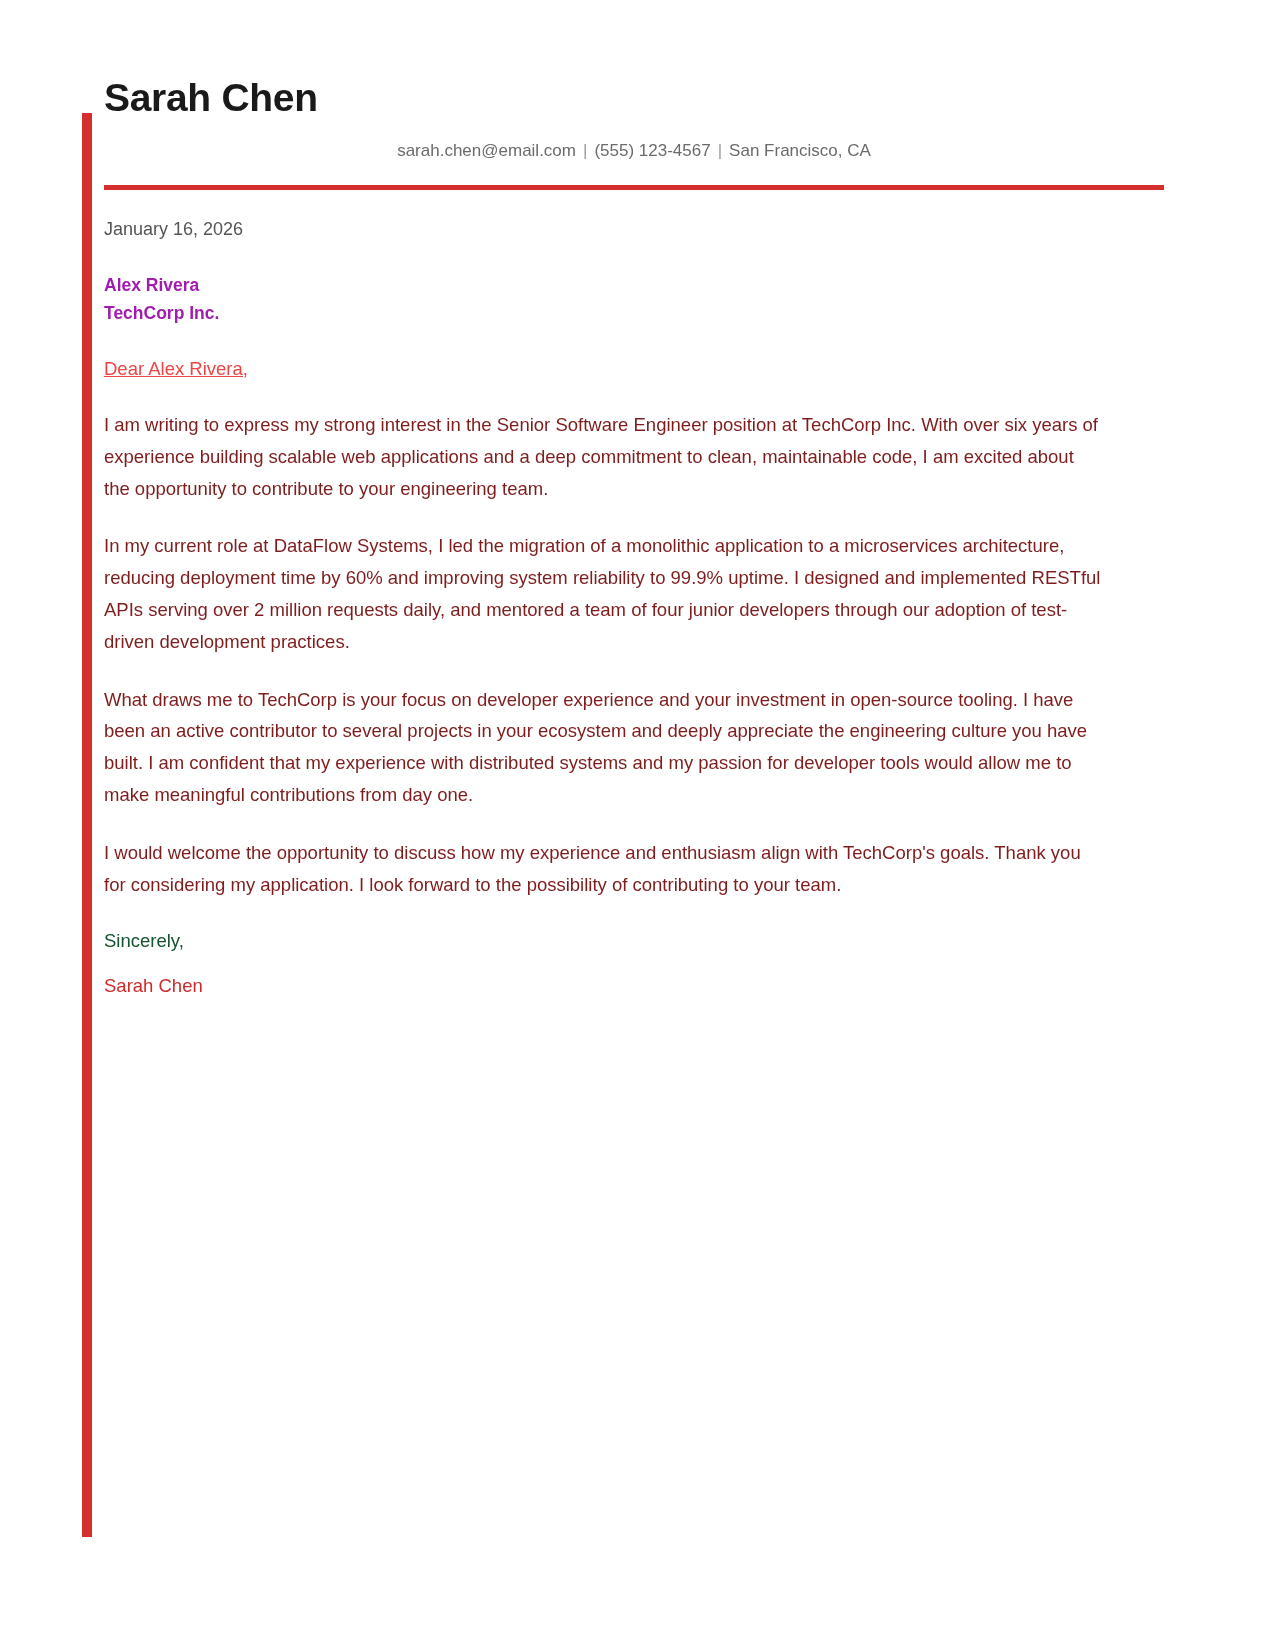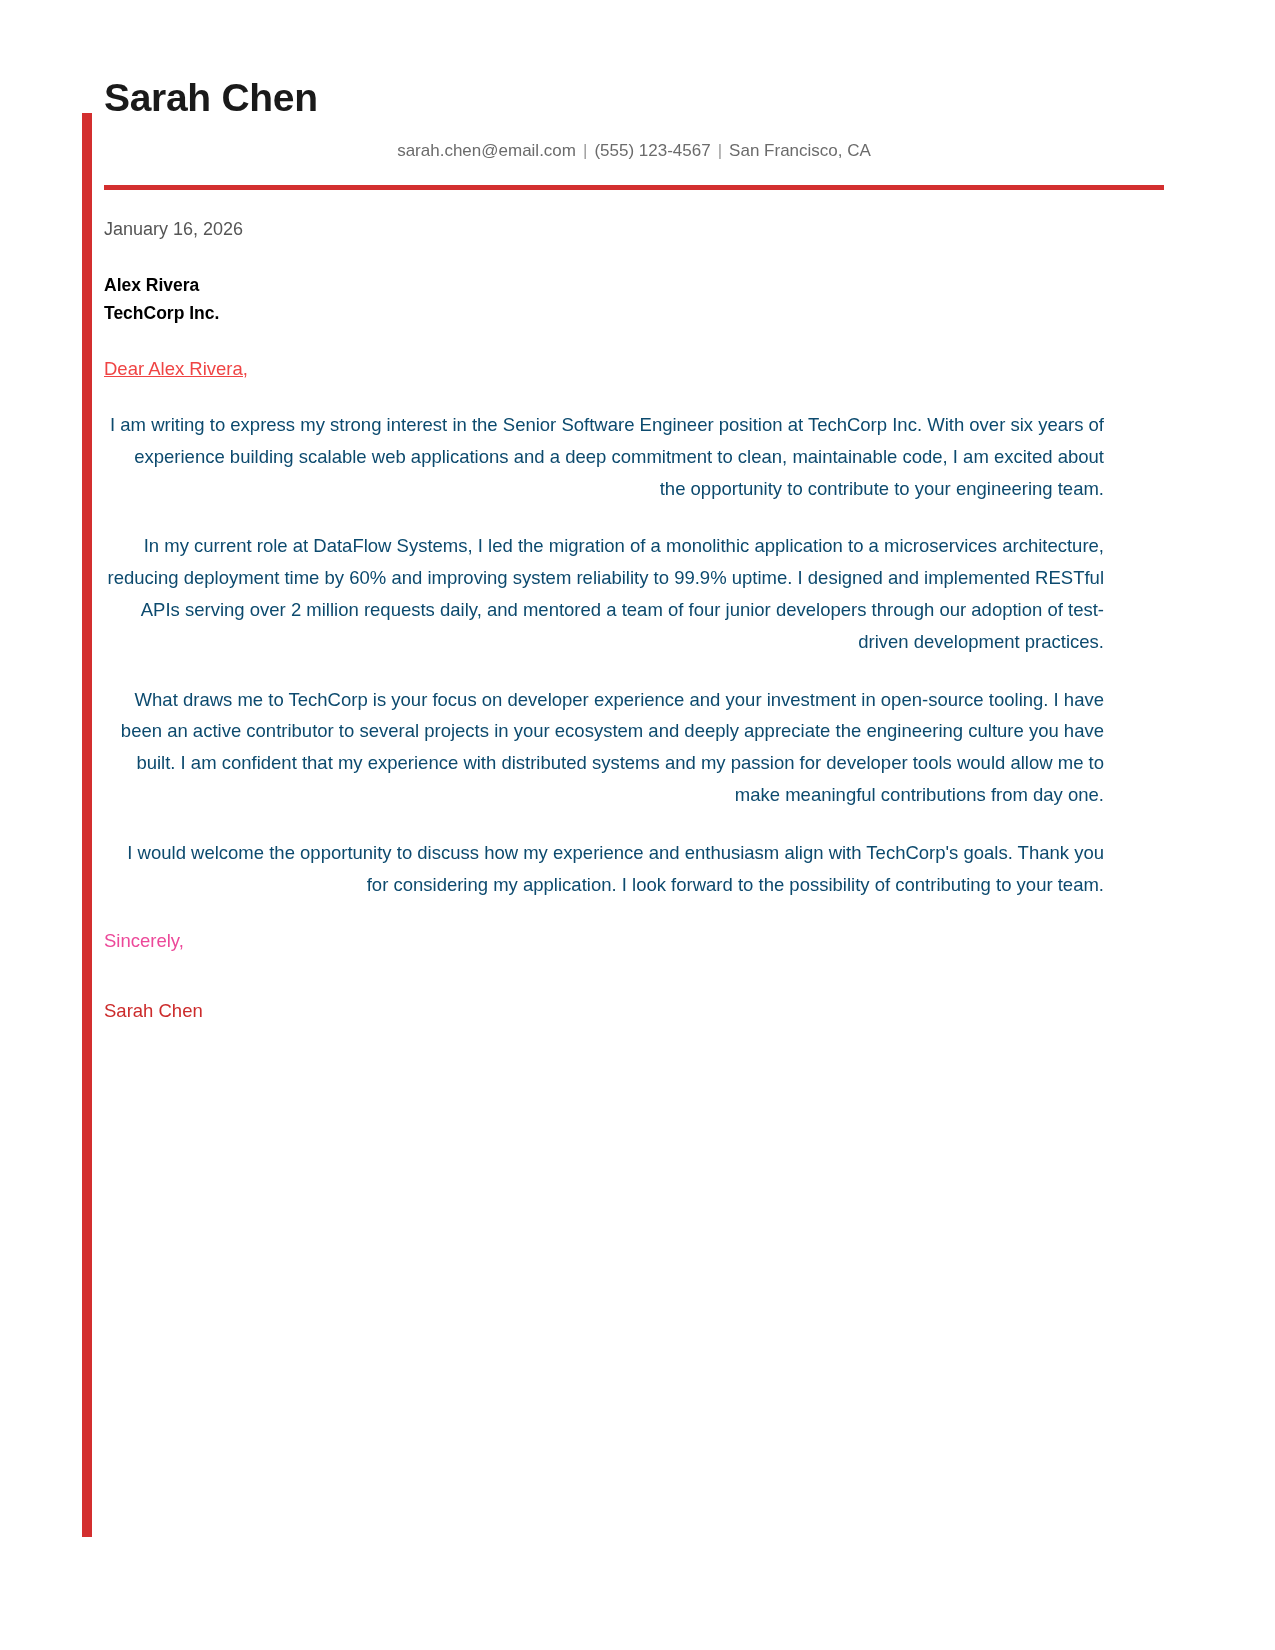--- a/index.html
+++ b/index.html
@@ -74,55 +74,55 @@
     margin-top: 27px;
     font-size: 18px;
     color: #555555;
     line-height: 1.4;
   }
 
   .recipient {
     margin-top: 30px;
     font-size: 17.5px;
     font-weight: bold;
-    color: #000000;
+    color: #a21caf;
     line-height: 1.58;
   }
   .recipient div {
     white-space: nowrap;
   }
 
   .salutation {
     margin-top: 28px;
     font-size: 18.5px;
     color: #ef4444;
     line-height: 1.5;
     text-decoration: underline;
   }
 
   .body-paragraphs {
     margin-top: 26px;
   }
   .paragraph {
     font-size: 18.5px;
-    color: #0c4a6e;
+    color: #7f1d1d;
     line-height: 1.72;
     margin: 0 0 26px 0;
-    text-align: right;
+    text-align: left;
     width: 1000px;
   }
 
   .closing {
     margin-top: 22px;
   }
   .closing-line {
     font-size: 18.5px;
-    color: #ec4899;
+    color: #14532d;
     line-height: 1.5;
-    margin-bottom: 43px;
+    margin-bottom: 18px;
   }
   .signature-name {
     font-size: 18.5px;
     color: #cc2b2b;
     line-height: 1.5;
   }
 </style>
 </head>
 <body>
 

